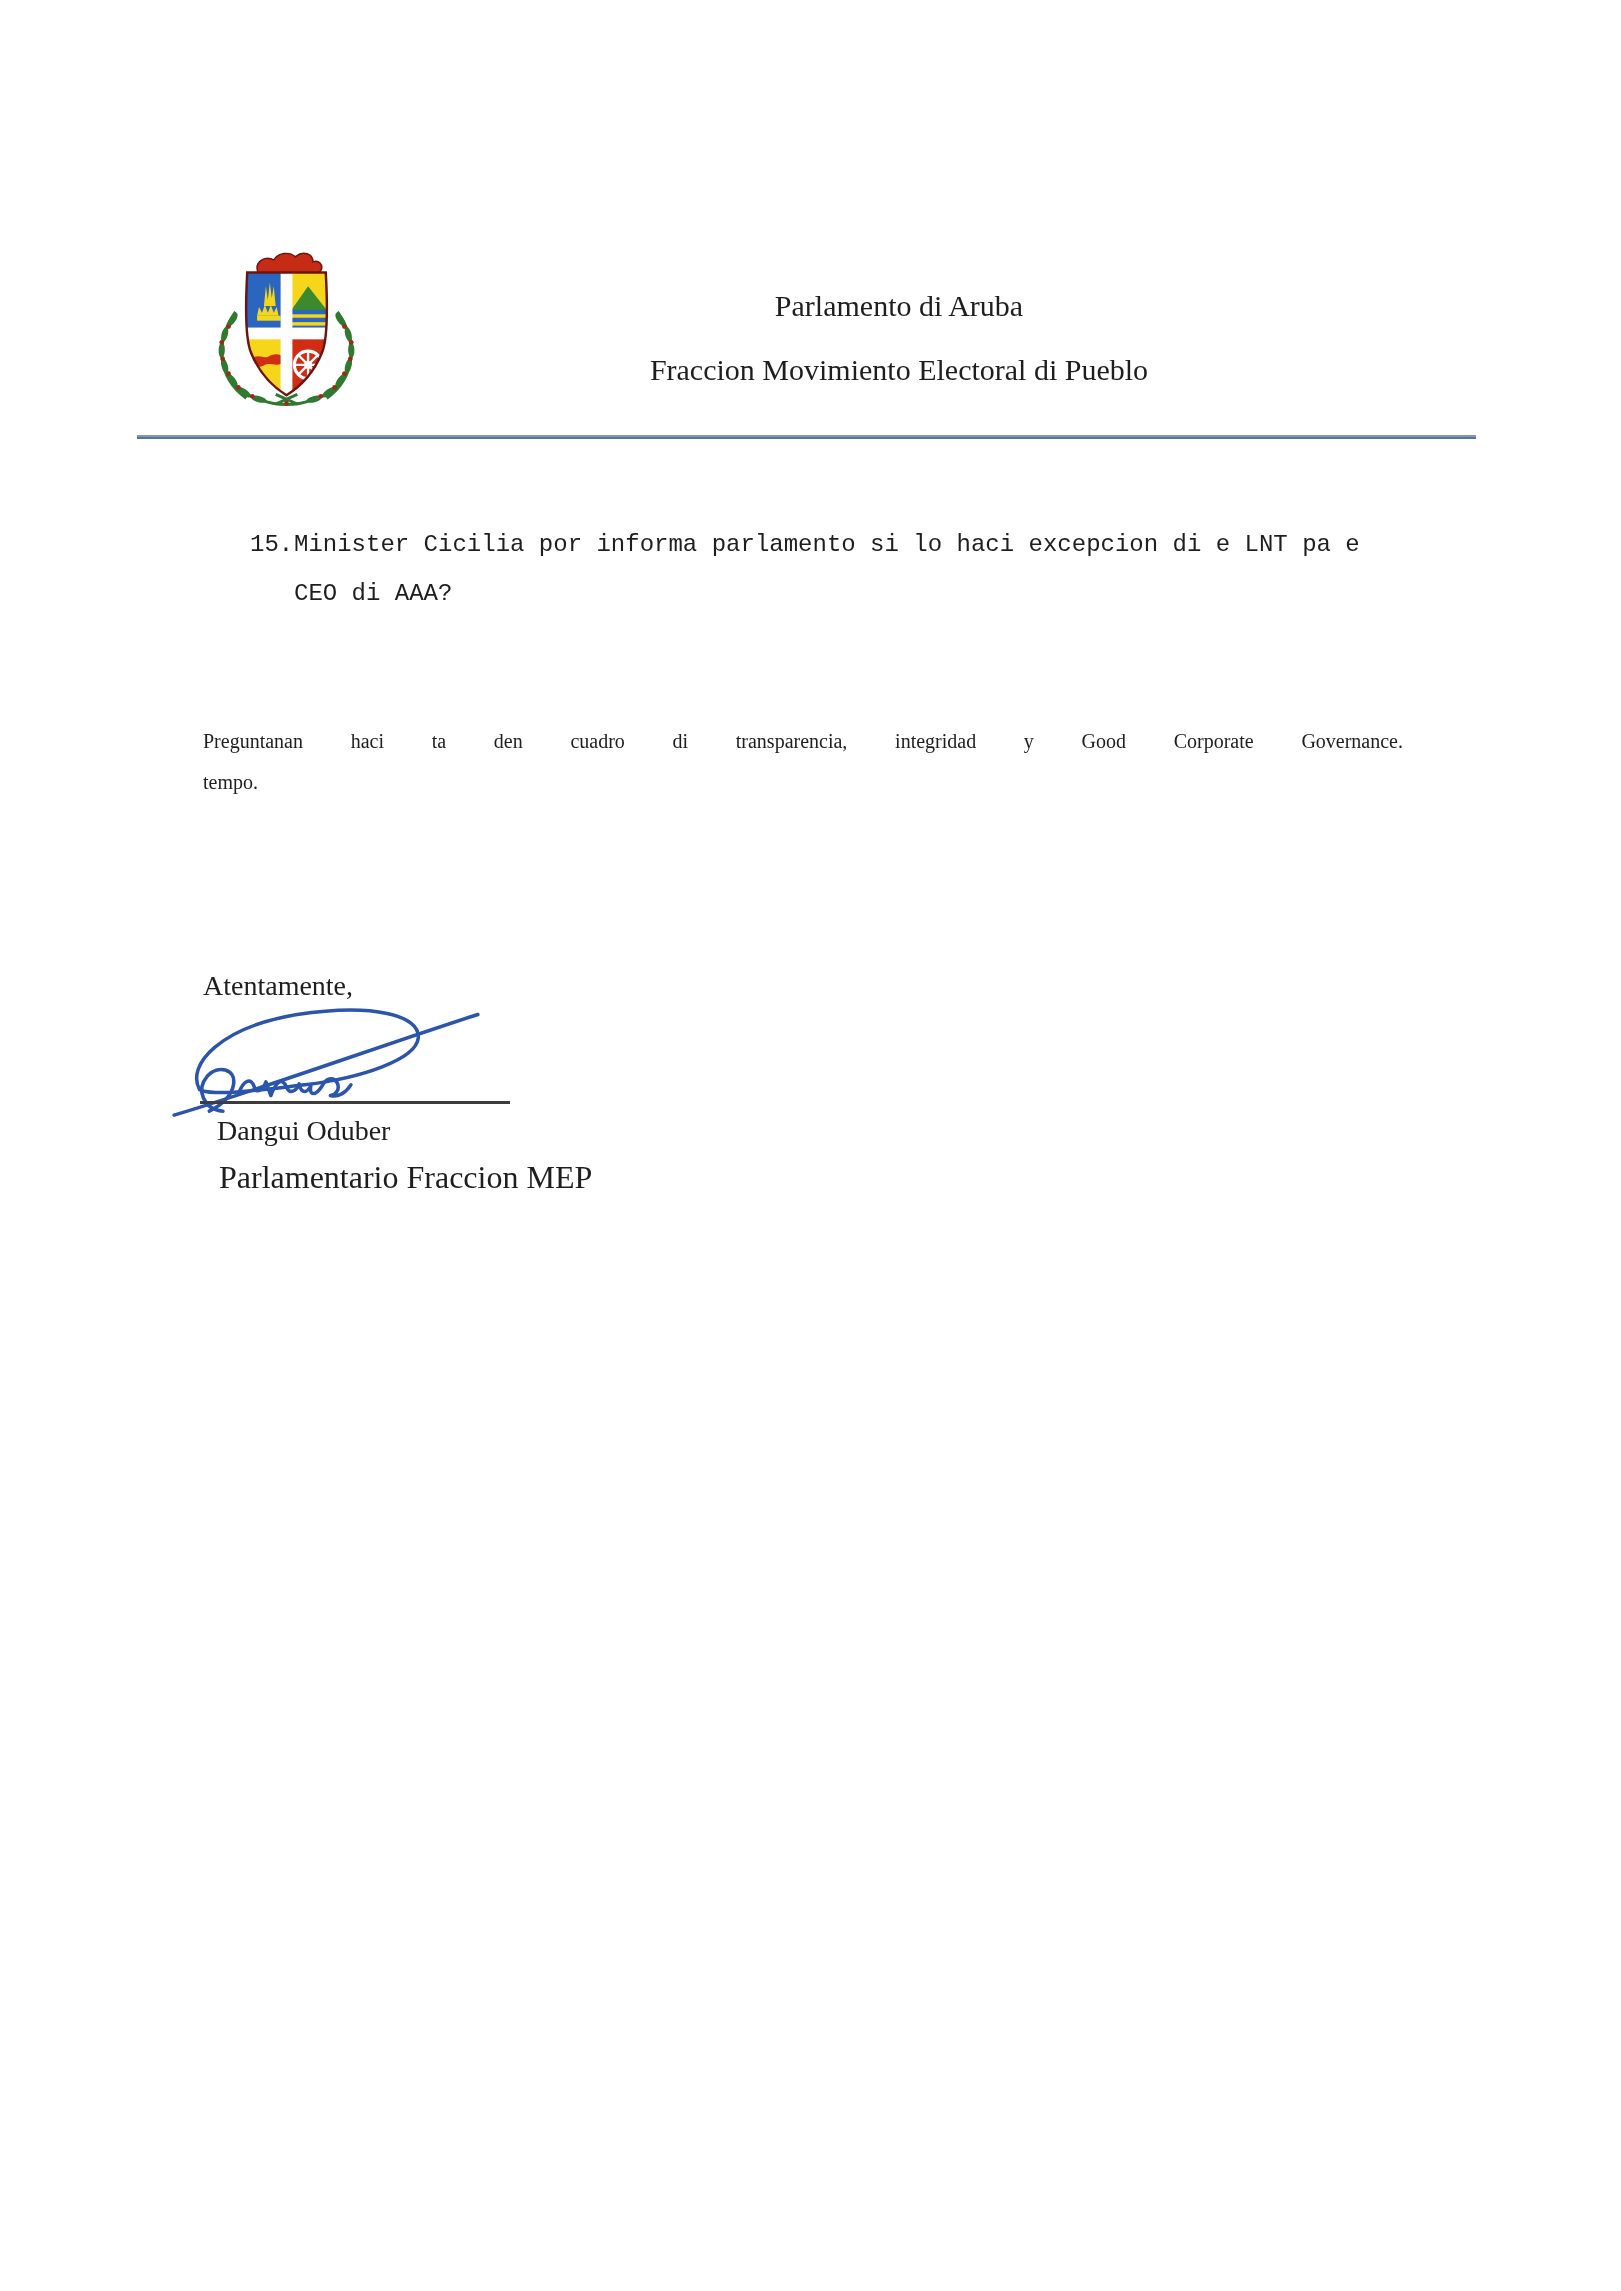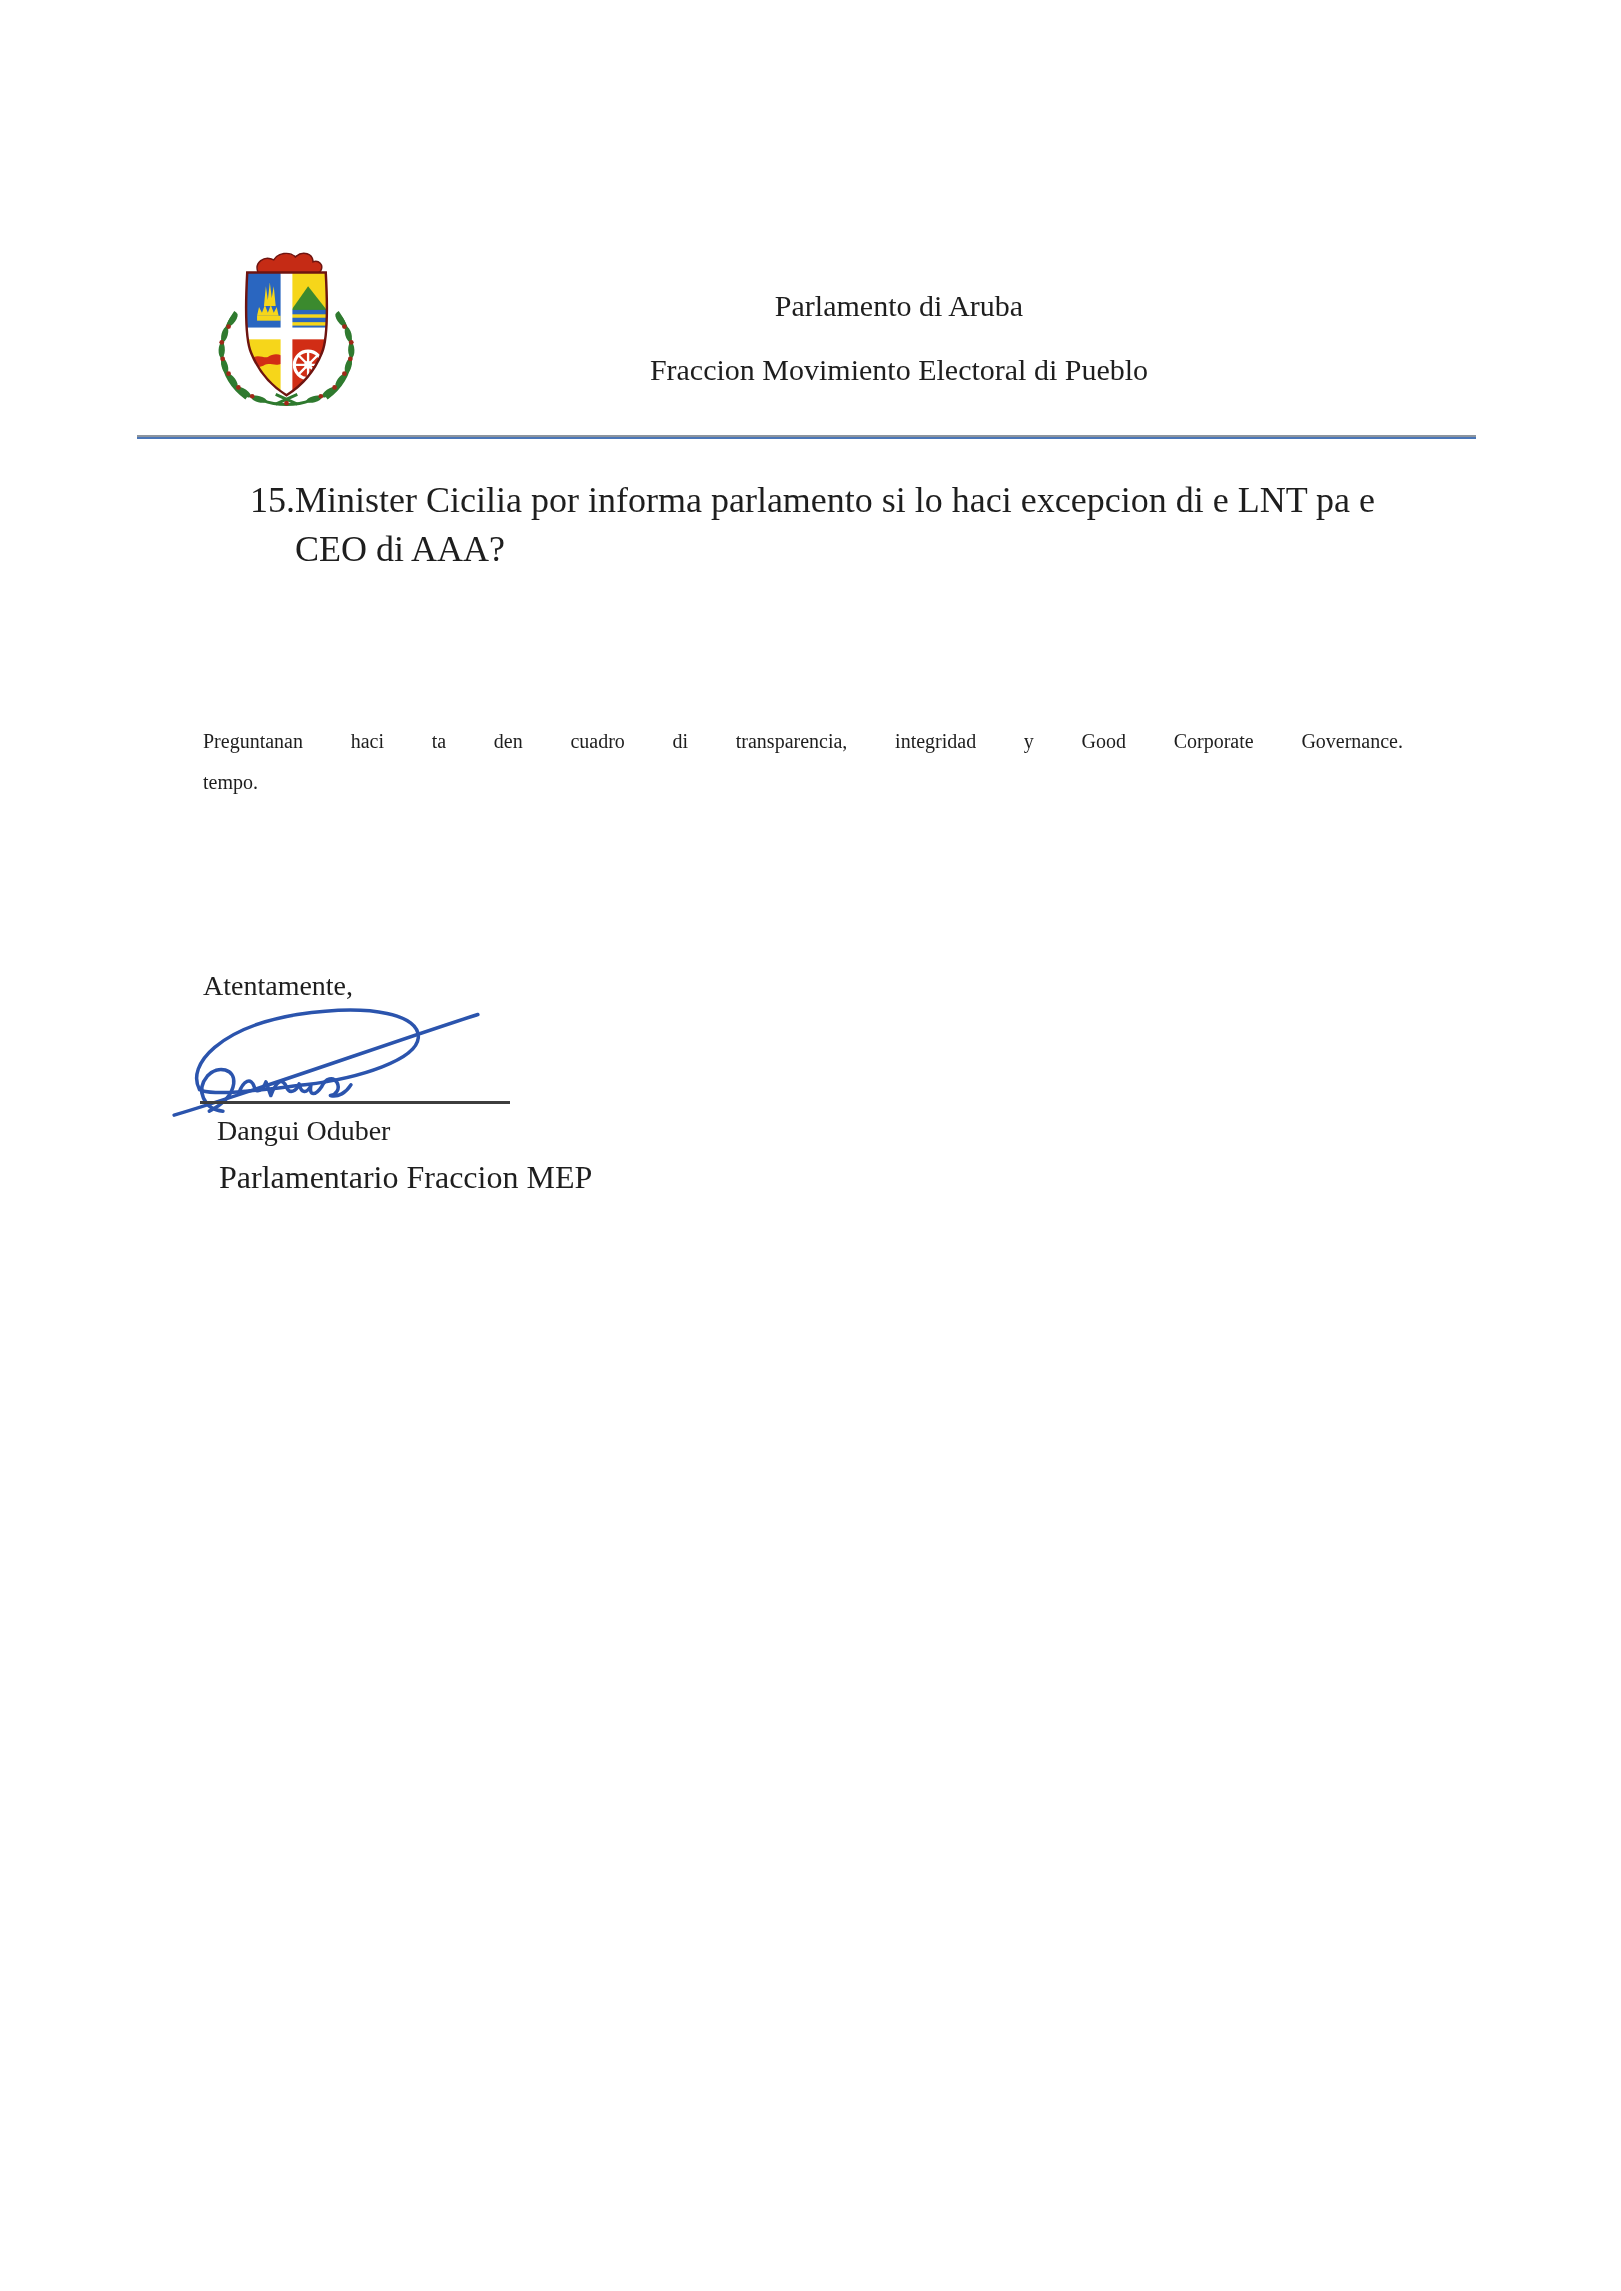--- a/index.html
+++ b/index.html
@@ -27,21 +27,21 @@
   .emblem { left: 203px; top: 251px; width: 167px; height: 159px; }
   .header-titles { left: 394px; top: 0; width: 1010px; text-align: center; }
   .header-title    { top: 286px; font-size: 30px; line-height: 39px; }
   .header-subtitle { top: 350px; font-size: 30px; line-height: 39px; text-align: center; }
   .header-rule {
     left: 137px; top: 435px; width: 1339px; height: 3.9px;
     background: linear-gradient(to bottom, var(--rule-gray) 0 45%, var(--rule-blue) 45% 100%);
   }
 
   
-  .questions { left: 250px; top: 476px; width: 1166px; font-size: 36px; line-height: 49px; }
+  .questions { left: 250px; top: 520px; width: 1166px; font-size: 24px; line-height: 49px; font-family: Liberation Mono, monospace; }
   .q-row { display: flex; align-items: flex-start; }
   .q-num { flex: 0 0 44px; }
   .q-text { flex: 1 1 auto; white-space: pre-line; }
 
   
   .paragraph { left: 203px; top: 721px; width: 1200px; font-size: 20px; line-height: 41px; }
   .para-line { text-align: justify; text-align-last: justify; }
   .para-line.last { text-align: left; text-align-last: auto; }
 
   

